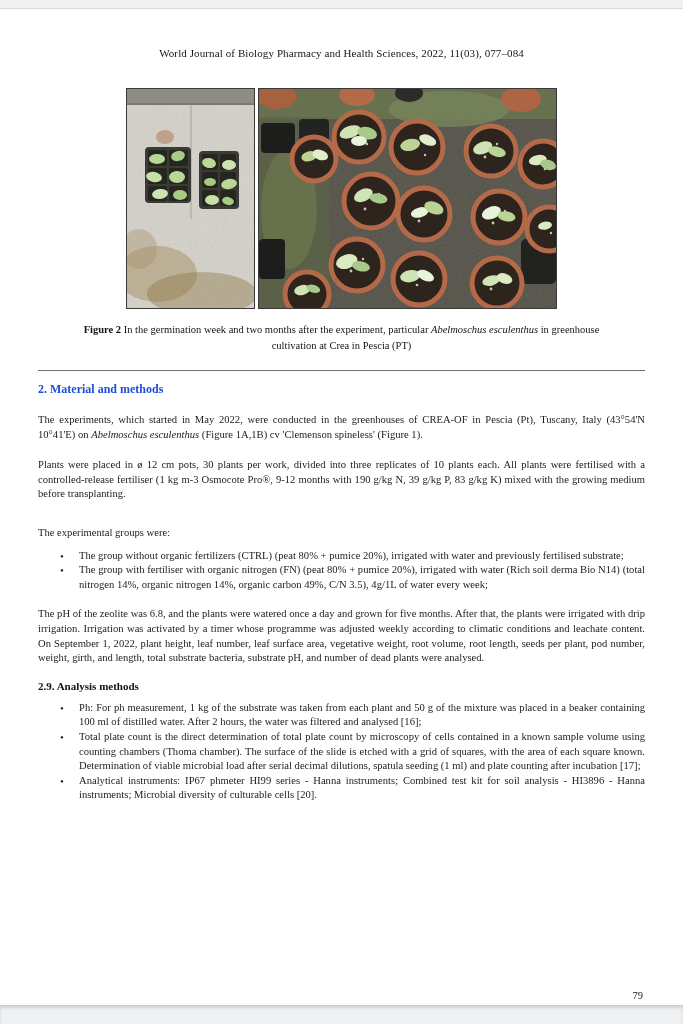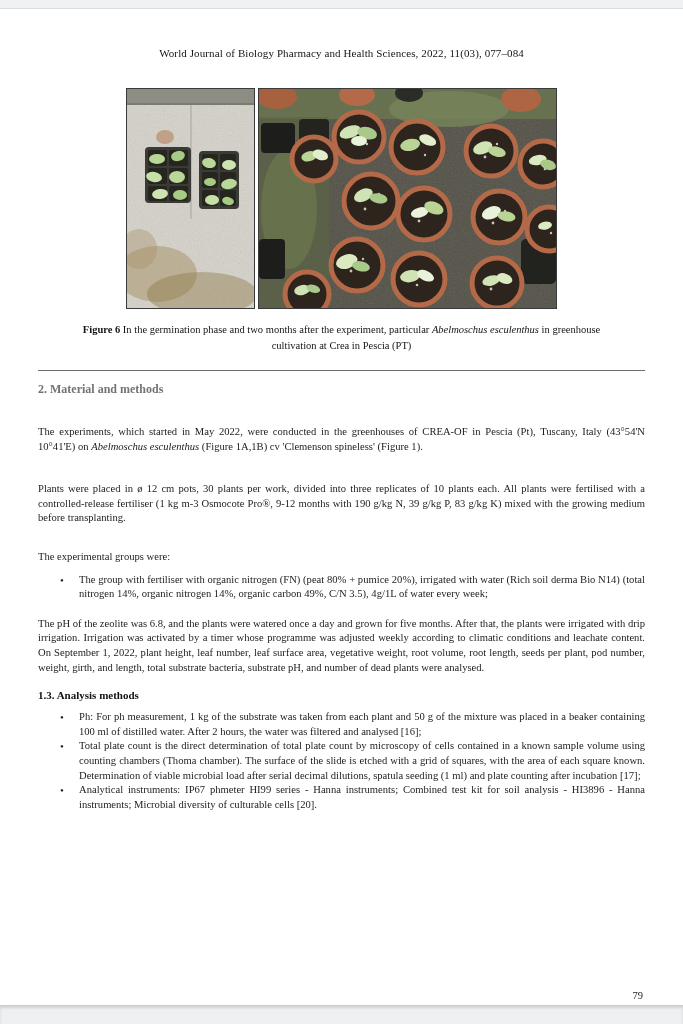--- a/index.html
+++ b/index.html
@@ -50,30 +50,30 @@
   .caption .cap-italic { font-style: italic; }
   .rule {
     border: none;
     border-top: 1.5px solid #6f6f6f;
     margin-top: 17px;
   }
   h2.section-heading {
     margin-top: 11px;
     font-size: 12px;
     font-weight: bold;
-    color: #737373;
+    color: #1d4ed8;
   }
   h3.subsection-heading {
     margin-top: 14px;
     font-size: 11px;
     font-weight: bold;
     color: #121212;
   }
   p.body-para {
-    margin-top: 28px;
+    margin-top: 16px;
     font-size: 10.6px;
     line-height: 14.6px;
     text-align: justify;
     color: #1c1c1c;
   }
   p.intro-line { text-align: left; margin-top: 24px; }
   .italic { font-style: italic; }
   ul.bullet-list {
     margin-top: 8px;
     list-style: none;
@@ -276,42 +276,43 @@
           </g>
           <g transform="translate(290 136)">
             <ellipse cx="-4" cy="0" rx="7" ry="4" fill="#dceac2" transform="rotate(-10)"></ellipse>
           </g>
         </g>
       </svg>
     </div>
   </div>
 
   <div class="caption">
-    <span class="cap-label">Figure 6</span><span> In the germination phase and two months after the experiment, particular </span><span class="cap-italic">Abelmoschus esculenthus</span><span> in greenhouse cultivation at Crea in Pescia (PT)</span>
+    <span class="cap-label">Figure 2</span><span> In the germination week and two months after the experiment, particular </span><span class="cap-italic">Abelmoschus esculenthus</span><span> in greenhouse cultivation at Crea in Pescia (PT)</span>
   </div>
 
   <hr class="rule">
 
   <h2 class="section-heading">2. Material and methods</h2>
 
   <p class="body-para">
     <span>The experiments, which started in May 2022, were conducted in the greenhouses of CREA-OF in Pescia (Pt), Tuscany, Italy (43°54'N 10°41'E) on </span><span class="italic">Abelmoschus esculenthus</span><span> (Figure 1A,1B) cv 'Clemenson spineless' (Figure 1).</span>
   </p>
 
   <p class="body-para">Plants were placed in ø 12 cm pots, 30 plants per work, divided into three replicates of 10 plants each. All plants were fertilised with a controlled-release fertiliser (1 kg m-3 Osmocote Pro®, 9-12 months with 190 g/kg N, 39 g/kg P, 83 g/kg K) mixed with the growing medium before transplanting.</p>
 
   <p class="body-para intro-line">The experimental groups were:</p>
 
   <ul class="bullet-list">
+    <li>The group without organic fertilizers (CTRL) (peat 80% + pumice 20%), irrigated with water and previously fertilised substrate;</li>
     <li>The group with fertiliser with organic nitrogen (FN) (peat 80% + pumice 20%), irrigated with water (Rich soil derma Bio N14) (total nitrogen 14%, organic nitrogen 14%, organic carbon 49%, C/N 3.5), 4g/1L of water every week;</li>
   </ul>
 
   <p class="body-para" style="margin-top:15px">The pH of the zeolite was 6.8, and the plants were watered once a day and grown for five months. After that, the plants were irrigated with drip irrigation. Irrigation was activated by a timer whose programme was adjusted weekly according to climatic conditions and leachate content. On September 1, 2022, plant height, leaf number, leaf surface area, vegetative weight, root volume, root length, seeds per plant, pod number, weight, girth, and length, total substrate bacteria, substrate pH, and number of dead plants were analysed.</p>
 
-  <h3 class="subsection-heading">1.3. Analysis methods</h3>
+  <h3 class="subsection-heading">2.9. Analysis methods</h3>
 
   <ul class="bullet-list" style="margin-top:9px">
     <li>Ph: For ph measurement, 1 kg of the substrate was taken from each plant and 50 g of the mixture was placed in a beaker containing 100 ml of distilled water. After 2 hours, the water was filtered and analysed [16];</li>
     <li>Total plate count is the direct determination of total plate count by microscopy of cells contained in a known sample volume using counting chambers (Thoma chamber). The surface of the slide is etched with a grid of squares, with the area of each square known. Determination of viable microbial load after serial decimal dilutions, spatula seeding (1 ml) and plate counting after incubation [17];</li>
     <li>Analytical instruments: IP67 phmeter HI99 series - Hanna instruments; Combined test kit for soil analysis - HI3896 - Hanna instruments; Microbial diversity of culturable cells [20].</li>
   </ul>
 
   <div class="page-number">79</div>
 
 </div>

